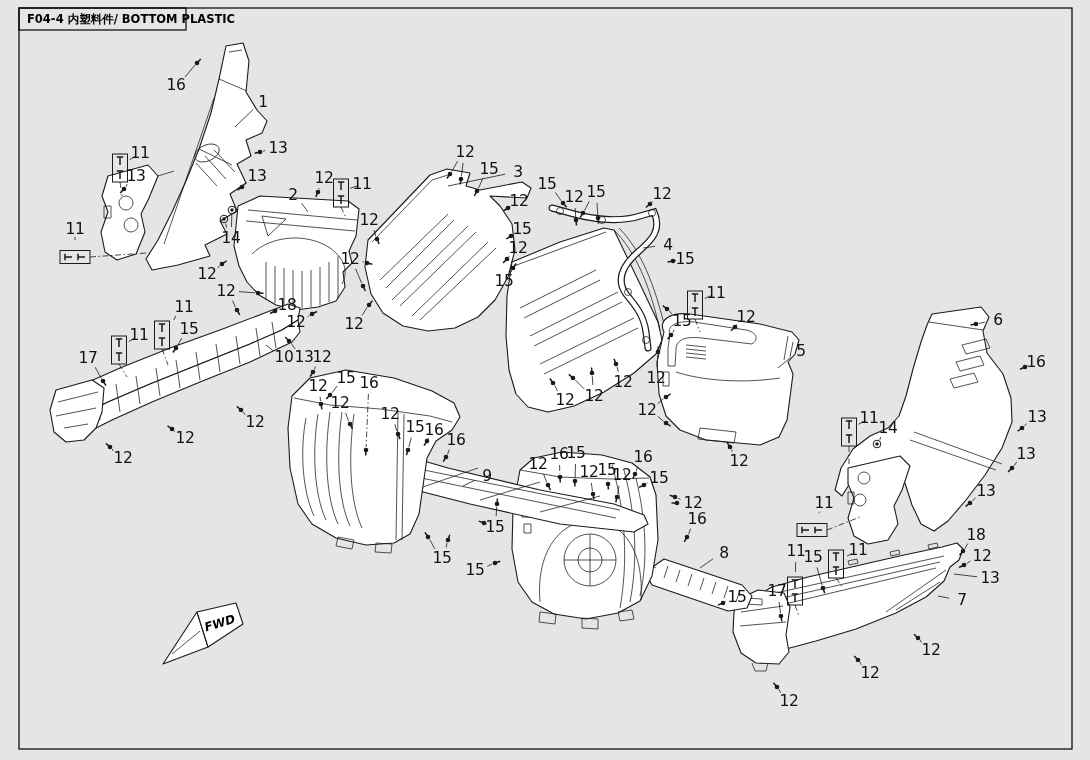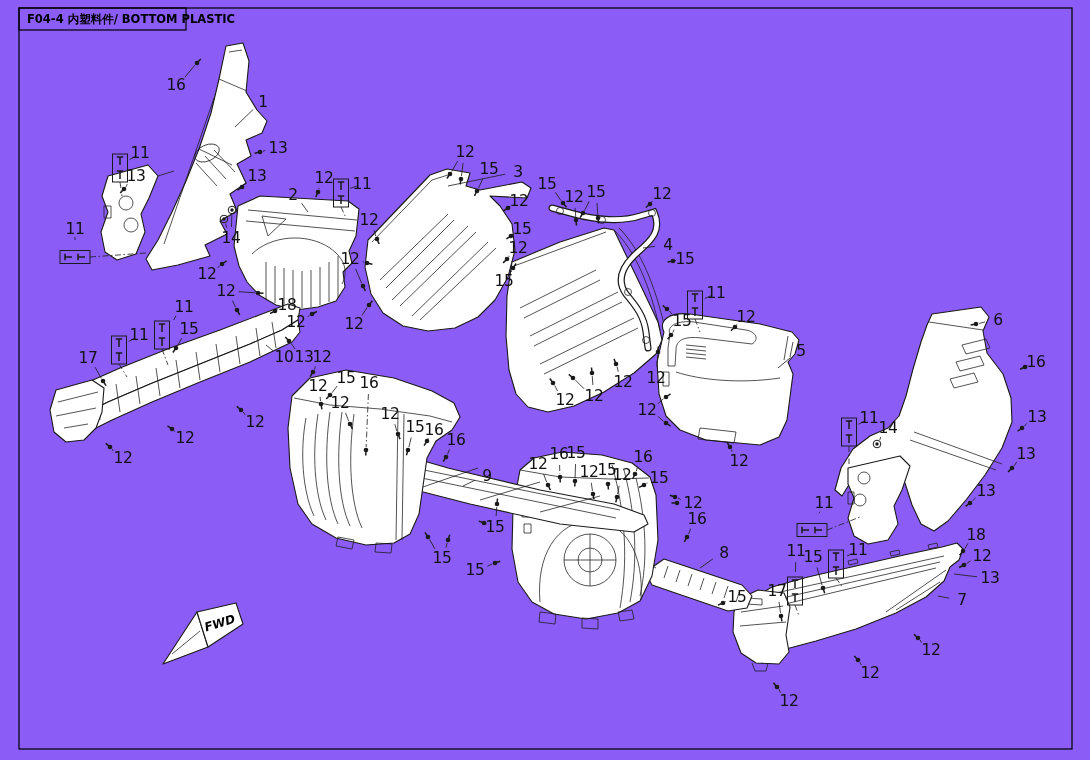--- a/index.html
+++ b/index.html
@@ -1,17 +1,17 @@
 <!DOCTYPE html>
 <html style="--line: #1a1a1a;"><head>
 <meta charset="utf-8">
 <style>
   :root{ --line:#1a1a1a; }
   html,body{margin:0;padding:0;background:#fff;}
-  #page{position:relative;width:1090px;height:760px;background:#8b5cf6;overflow:hidden;}
+  #page{position:relative;width:1090px;height:760px;background:#e5e5e5;overflow:hidden;}
   svg{position:absolute;left:0;top:0;}
   .part{fill:#ffffff;stroke:var(--line);stroke-width:1.1;stroke-linejoin:round;}
   .detail{fill:none;stroke:var(--line);stroke-width:0.75;stroke-linejoin:round;}
   .strip-outer{fill:none;stroke:var(--line);stroke-width:7;stroke-linecap:round;}
   .strip-inner{fill:none;stroke:#ffffff;stroke-width:4.6;stroke-linecap:round;}
   .ldr{stroke:var(--line);stroke-width:0.8;fill:none;}
   .ldr.th{stroke-width:1.5;}
   .ldr.dsh{stroke-dasharray:6 2.5 1.5 2.5;}
   .blk{fill:var(--line);}
   .rng{fill:none;stroke:var(--line);stroke-width:1;}

